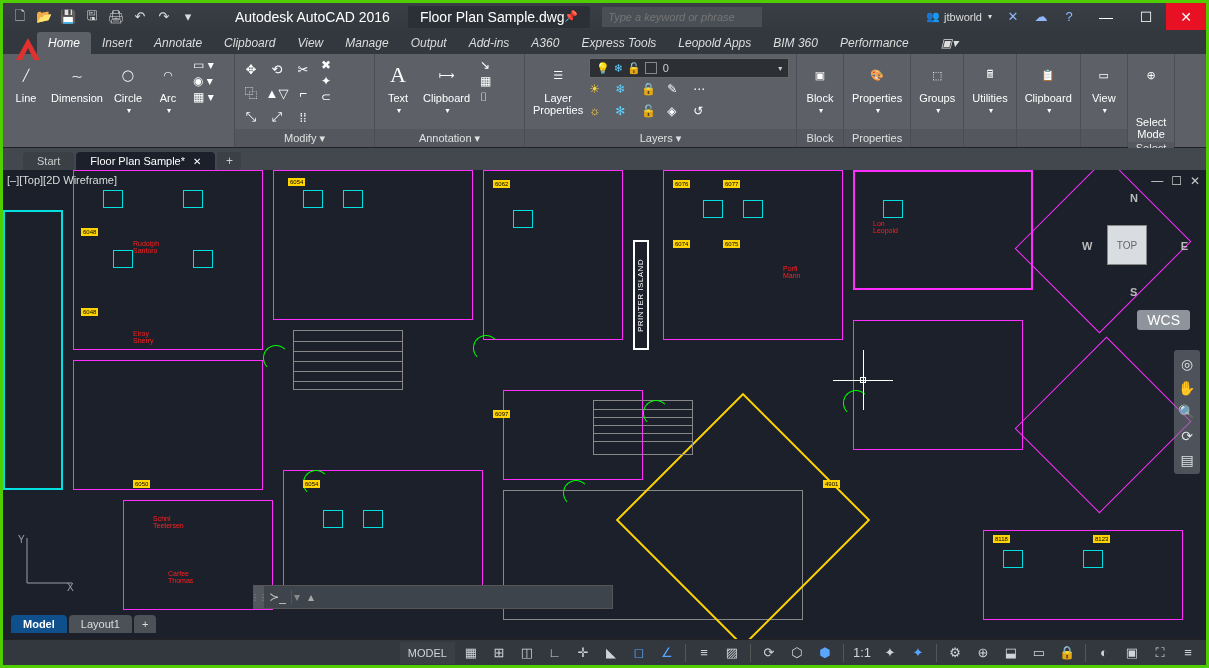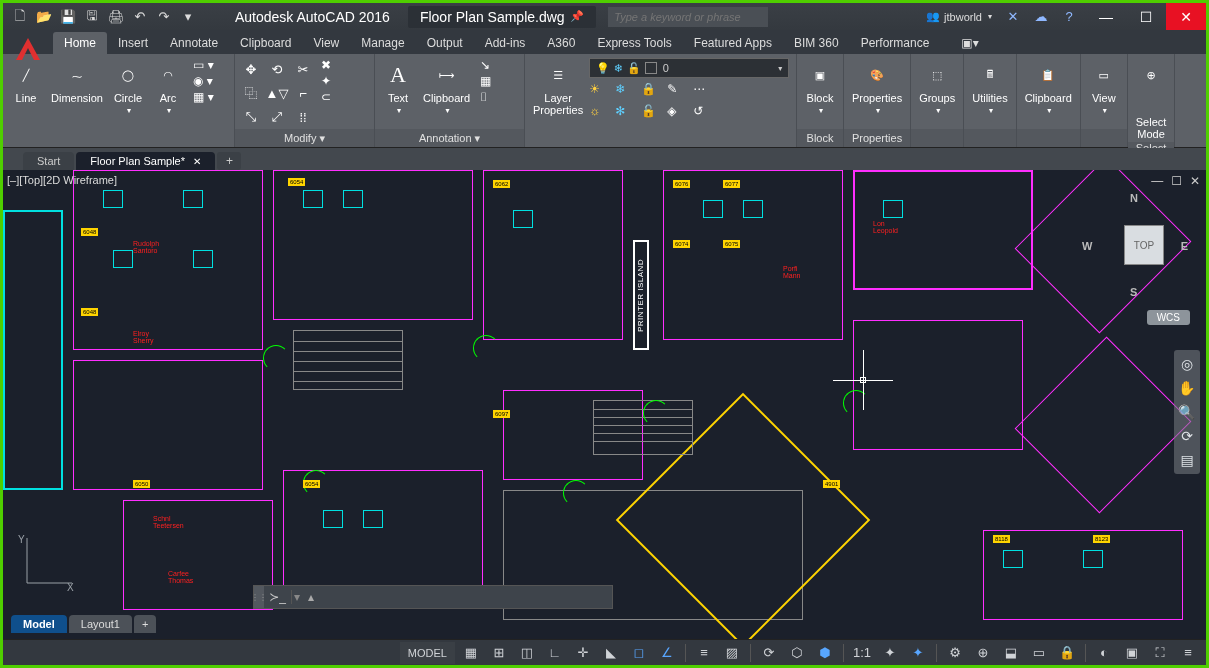--- a/index.html
+++ b/index.html
@@ -4,30 +4,30 @@
 <style>
   * { box-sizing: border-box; margin: 0; padding: 0; font-family: "Segoe UI", Arial, sans-serif; }
   body { background: #4fcf00; width: 1209px; height: 668px; overflow: hidden; font-size: 12px; }
   .window { position: absolute; inset: 3px; background: #33383f; display: flex; flex-direction: column; }
 
   
   .titlebar { height: 27px; background: linear-gradient(#3a3f45,#34393f); display:flex; align-items:center; color:#ccc; position:relative; }
   .qat { display:flex; align-items:center; gap:2px; padding:0 6px; }
   .qat-btn { width:22px; height:22px; display:flex; align-items:center; justify-content:center; color:#dcdcdc; font-size:13px; cursor:pointer; }
   .app-title { margin-left:30px; color:#fff; font-size:14px; font-weight:400; }
-  .doc-title { margin-left:18px; color:#fff; font-size:14px; background:#2b3036; padding:3px 12px; border-radius:2px; display:flex; align-items:center; gap:6px;}
+  .doc-title { margin-left:18px; color:#fff; font-size:14px; background:#2b3036; padding:3px 12px; border-radius:2px; display:flex; align-items:center; }
   .pin-icon { font-size:11px; color:#aaa; }
   .search-box { margin-left:12px; width:160px; height:20px; background:#4a4f55; color:#999; font-style:italic; font-size:11px; padding:2px 6px; border:none; outline:none; }
   .title-right { margin-left:auto; display:flex; align-items:center; gap:6px; padding-right:0; }
   .sign-in { color:#ddd; font-size:11px; display:flex; align-items:center; gap:4px; padding:0 4px;}
   .win-btns { display:flex; }
   .win-btn { width:40px; height:27px; display:flex; align-items:center; justify-content:center; color:#fff; font-size:14px; }
   .win-close { background:#e81123; }
 
-  .menubar { height:24px; background:#33383f; display:flex; align-items:flex-end; padding-left:50px; }
+  .menubar { height:24px; background:#33383f; display:flex; align-items:flex-end; padding-left:34px;font-style:italic; }
   .logo { position:absolute; left:6px; top:28px; width:38px; height:38px; display:flex; align-items:center; justify-content:center; z-index:5;}
   .menu-tab { padding:4px 11px; color:#ddd; font-size:12px; cursor:pointer; border-top-left-radius:3px;border-top-right-radius:3px;}
   .menu-tab.active { background:#5d6167; color:#fff; }
 
   
   .ribbon { height:94px; background:#5d6167; display:flex; border-bottom:1px solid #222; }
   .panel { display:flex; flex-direction:column; border-right:1px solid #4a4e54; padding:2px 4px 0 4px; }
   .panel-body { flex:1; display:flex; align-items:flex-start; gap:2px; padding-top:2px;}
   .panel-title { height:18px; text-align:center; color:#e0e0e0; font-size:11px; background:#54585e; margin:0 -4px; display:flex; align-items:center; justify-content:center; gap:4px;}
   .big-btn { display:flex; flex-direction:column; align-items:center; justify-content:flex-start; color:#fff; font-size:11px; cursor:pointer; padding:2px 4px; min-width:36px; gap:2px;}
@@ -41,23 +41,23 @@
   .file-tabs { height:22px; background:#43484e; display:flex; align-items:flex-end; padding-left:20px; gap:0;}
   .file-tab { padding:3px 14px; background:#3b4046; color:#ccc; font-size:11px; border-top-left-radius:4px; border-top-right-radius:4px; margin-right:2px; display:flex; align-items:center; gap:8px; cursor:pointer;}
   .file-tab.active { background:#1b202b; color:#fff; }
   .plus-tab { width:24px; height:18px; background:#3b4046; color:#ccc; display:flex; align-items:center; justify-content:center; border-radius:3px; cursor:pointer;}
 
   
   .canvas-wrap { flex:1; position:relative; background:#1b202b; overflow:hidden; }
   .vp-label { position:absolute; left:4px; top:4px; color:#dcdcdc; font-size:11px; z-index:3;}
   .vp-ctrl { position:absolute; right:6px; top:4px; color:#ccc; display:flex; gap:8px; font-size:12px; z-index:3;}
   .viewcube { position:absolute; right:16px; top:20px; width:110px; height:110px; z-index:3;}
-  .viewcube .cube { position:absolute; left:44px; top:35px; width:40px; height:40px; background:#d9dde1; color:#666; font-size:10px; display:flex; align-items:center; justify-content:center; border:1px solid #888;}
+  .viewcube .cube { position:absolute; left:27px; top:35px; width:40px; height:40px; background:#d9dde1; color:#666; font-size:10px; display:flex; align-items:center; justify-content:center; border:1px solid #888;}
   .viewcube .dir { position:absolute; color:#bbb; font-size:11px; font-weight:bold;}
-  .wcs-tag { position:absolute; right:16px; top:140px; background:#8d949b; color:#fff; font-size:10px; padding:2px 10px; border-radius:3px; z-index:3;}
+  .wcs-tag { position:absolute; right:16px; top:140px; background:#8d949b; color:#fff; font-size:14px; padding:2px 10px; border-radius:3px; z-index:3;}
   .navbar { position:absolute; right:6px; top:180px; width:26px; background:rgba(120,125,132,0.55); border-radius:3px; display:flex; flex-direction:column; align-items:center; gap:8px; padding:6px 0; z-index:3;}
   .navbar div { color:#dfe3e7; font-size:14px; cursor:pointer;}
 
   .ucs { position:absolute; left:14px; bottom:46px; color:#9aa0a7; font-size:11px; z-index:3;}
   .ucs svg { display:block; }
 
   
   .cmdline { position:absolute; left:250px; bottom:30px; width:360px; height:24px; background:#3e444b; border:1px solid #555; display:flex; align-items:center; z-index:4;}
   .cmdline .handle{width:10px;height:100%;background:#53585f;display:flex;align-items:center;justify-content:center;color:#999;font-size:8px;}
   .cmdline .prompt { width:28px; display:flex; align-items:center; justify-content:center; color:#ccc; font-size:12px; border-right:1px solid #555;}
@@ -144,21 +144,21 @@
     <div class="menu-tab active">Home</div>
     <div class="menu-tab">Insert</div>
     <div class="menu-tab">Annotate</div>
     <div class="menu-tab">Clipboard</div>
     <div class="menu-tab">View</div>
     <div class="menu-tab">Manage</div>
     <div class="menu-tab">Output</div>
     <div class="menu-tab">Add-ins</div>
     <div class="menu-tab">A360</div>
     <div class="menu-tab">Express Tools</div>
-    <div class="menu-tab">Featured Apps</div>
+    <div class="menu-tab">Leopold Apps</div>
     <div class="menu-tab">BIM 360</div>
     <div class="menu-tab">Performance</div>
     <div class="menu-tab" style="margin-left:10px;">▣▾</div>
   </div>
 
   <div class="ribbon">
 
     <div class="panel" style="width:232px;">
       <div class="panel-body">
         <div class="big-btn">
@@ -253,20 +253,21 @@
             <div class="sm" style="color:#fff;">✎</div>
             <div class="sm" style="color:#fff;">⋯</div>
             <div class="sm" style="color:#ffd040;">☼</div>
             <div class="sm" style="color:#5fd0ff;">✻</div>
             <div class="sm" style="color:#fff;">🔓</div>
             <div class="sm" style="color:#fff;">◈</div>
             <div class="sm" style="color:#fff;">↺</div>
           </div>
         </div>
       </div>
+      <div class="panel-title">Layers ▾</div>
     </div>
 
     <div class="panel">
       <div class="panel-body">
           <div class="big-btn">
             <div class="ic">▣</div>
             <span>Block</span>
             <span class="arrow-dn">▾</span>
           </div>
         </div>

